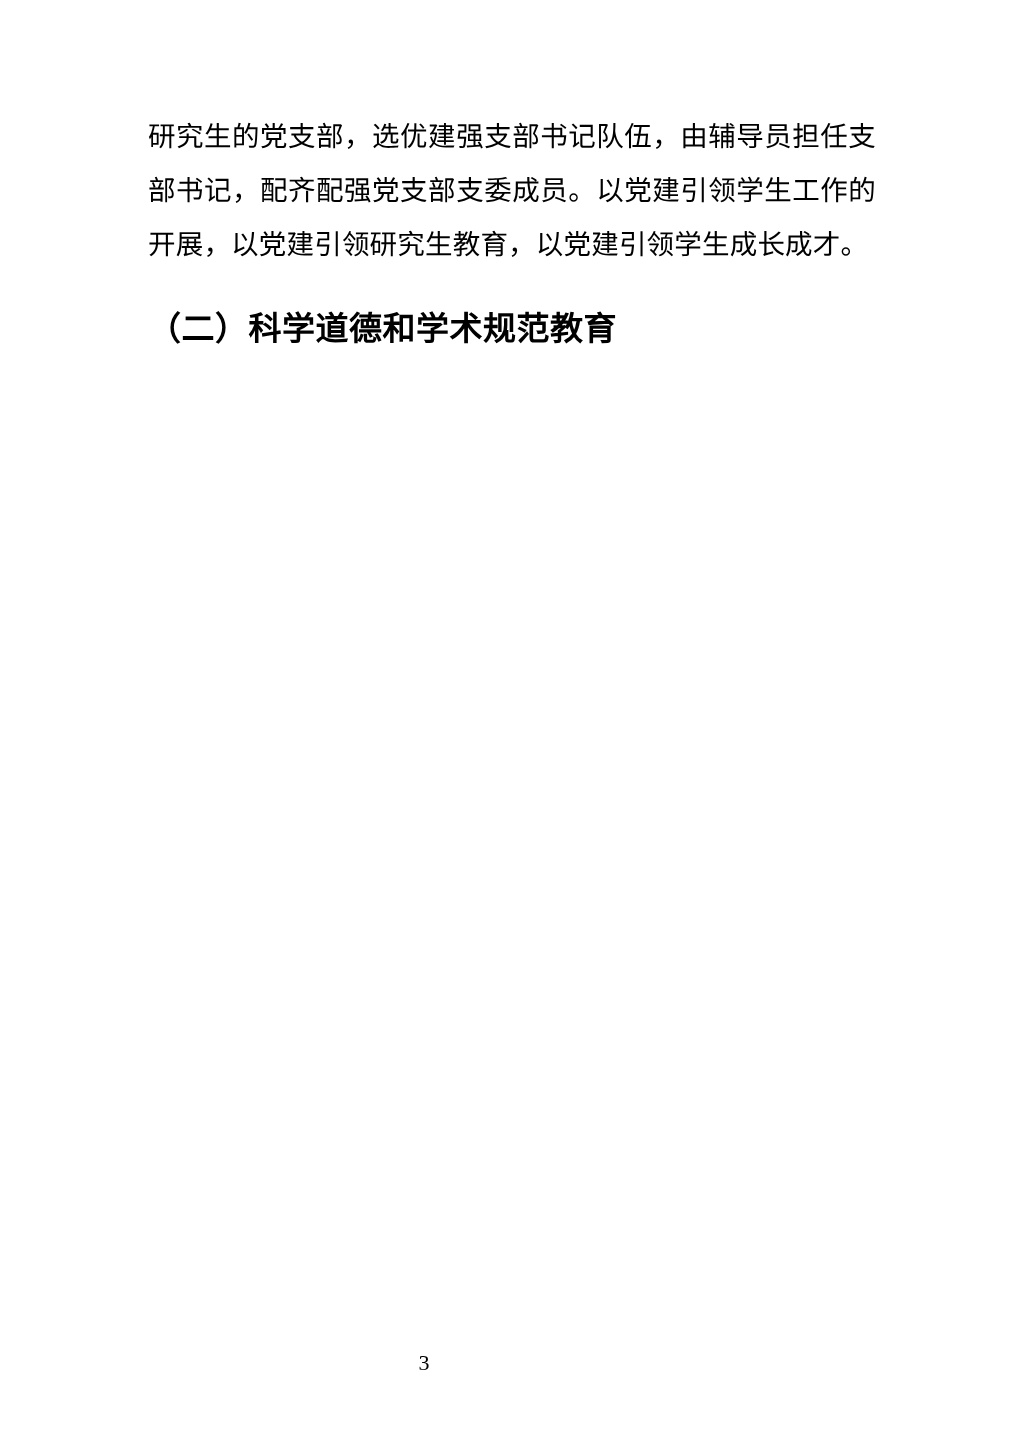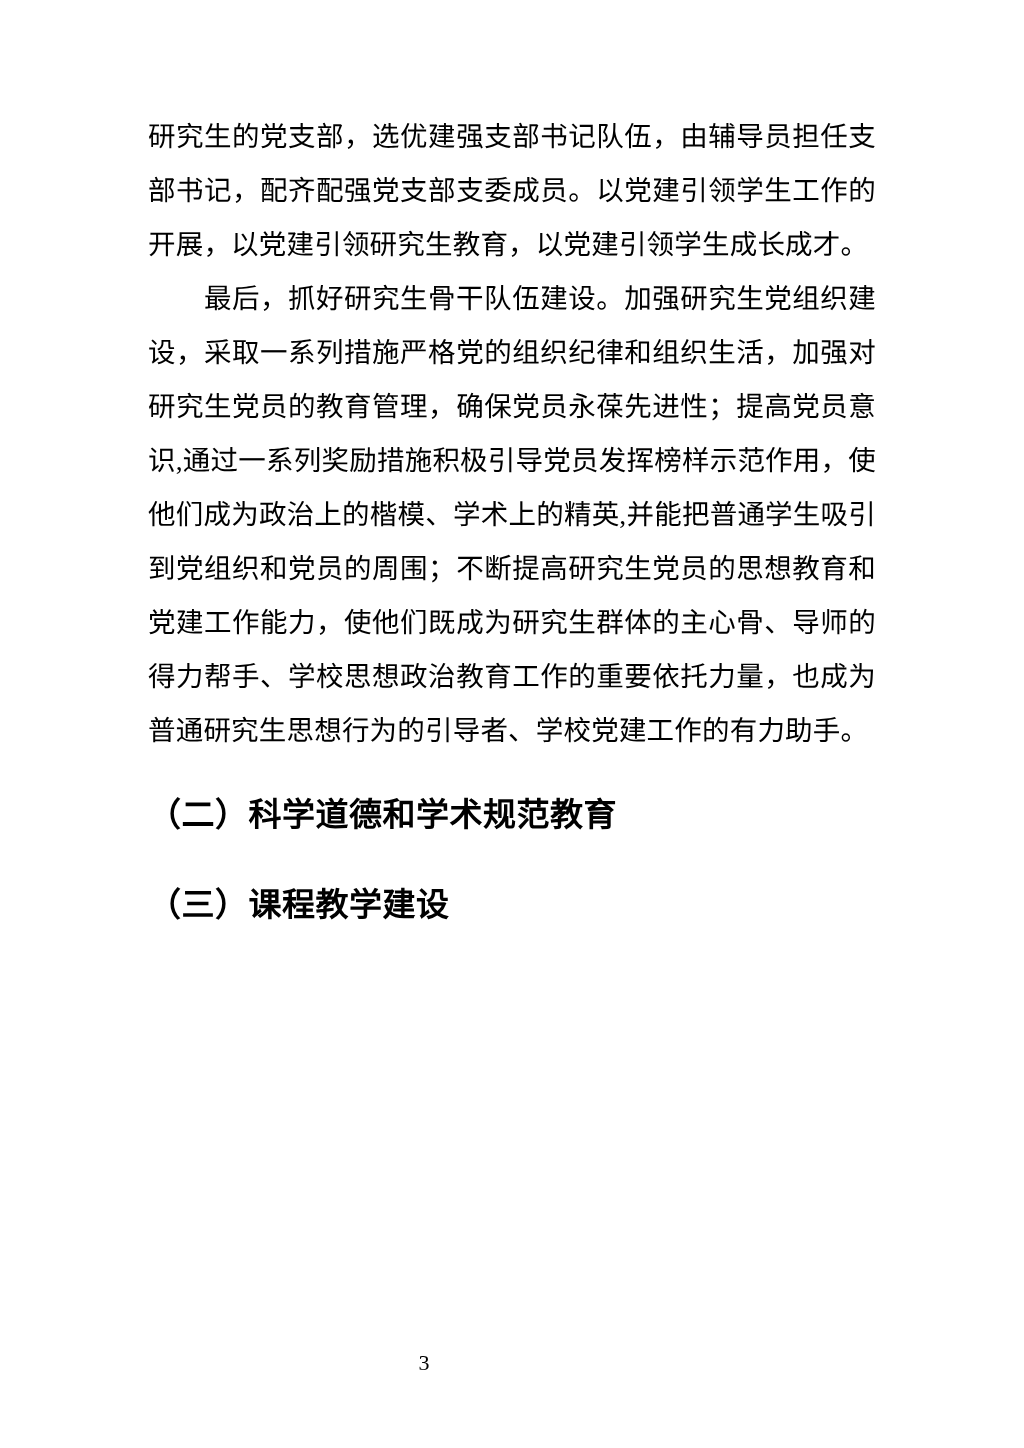--- a/index.html
+++ b/index.html
@@ -63,27 +63,25 @@
   }
 </style>
 </head>
 <body>
 
 <div class="page">
   <div class="doc-body">
 
     <p class="para">研究生的党支部，选优建强支部书记队伍，由辅导员担任支部书记，配齐配强党支部支委成员。以党建引领学生工作的开展，以党建引领研究生教育，以党建引领学生成长成才。</p>
 
-    <p class="para indent">最后，抓好研究生骨干队伍建设。加强研究生党组织建设，采取一系列措施严格党的组织纪律和组织生活，加强对研究生党员的教育管理，确保党员永葆先进性；提高党员意识,通过一系列奖励措施积极引导党员发挥榜样示范作用，使他们成为政治上的楷模、学术上的精英,并能把普通学生吸引到党组织和党员的周围；不断提高研究生党员的思想教育和党建工作能力，使他们既成为研究生群体的主心骨、导师的得力帮手、学校思想政治教育工作的重要依托力量，也成为普通研究生思想行为的引导者、学校党建工作的有力助手。</p>
 
     <div class="gap-heading-top"></div>
     <h2 class="heading">（二）科学道德和学术规范教育</h2>
     <div class="gap-heading-bottom"></div>
 
 
     <div class="gap-heading-top"></div>
-    <h2 class="heading">（三）课程教学建设</h2>
     <div class="gap-heading-bottom"></div>
 
 
   </div>
   <div class="page-number">3</div>
 </div>
 
 </body></html>

